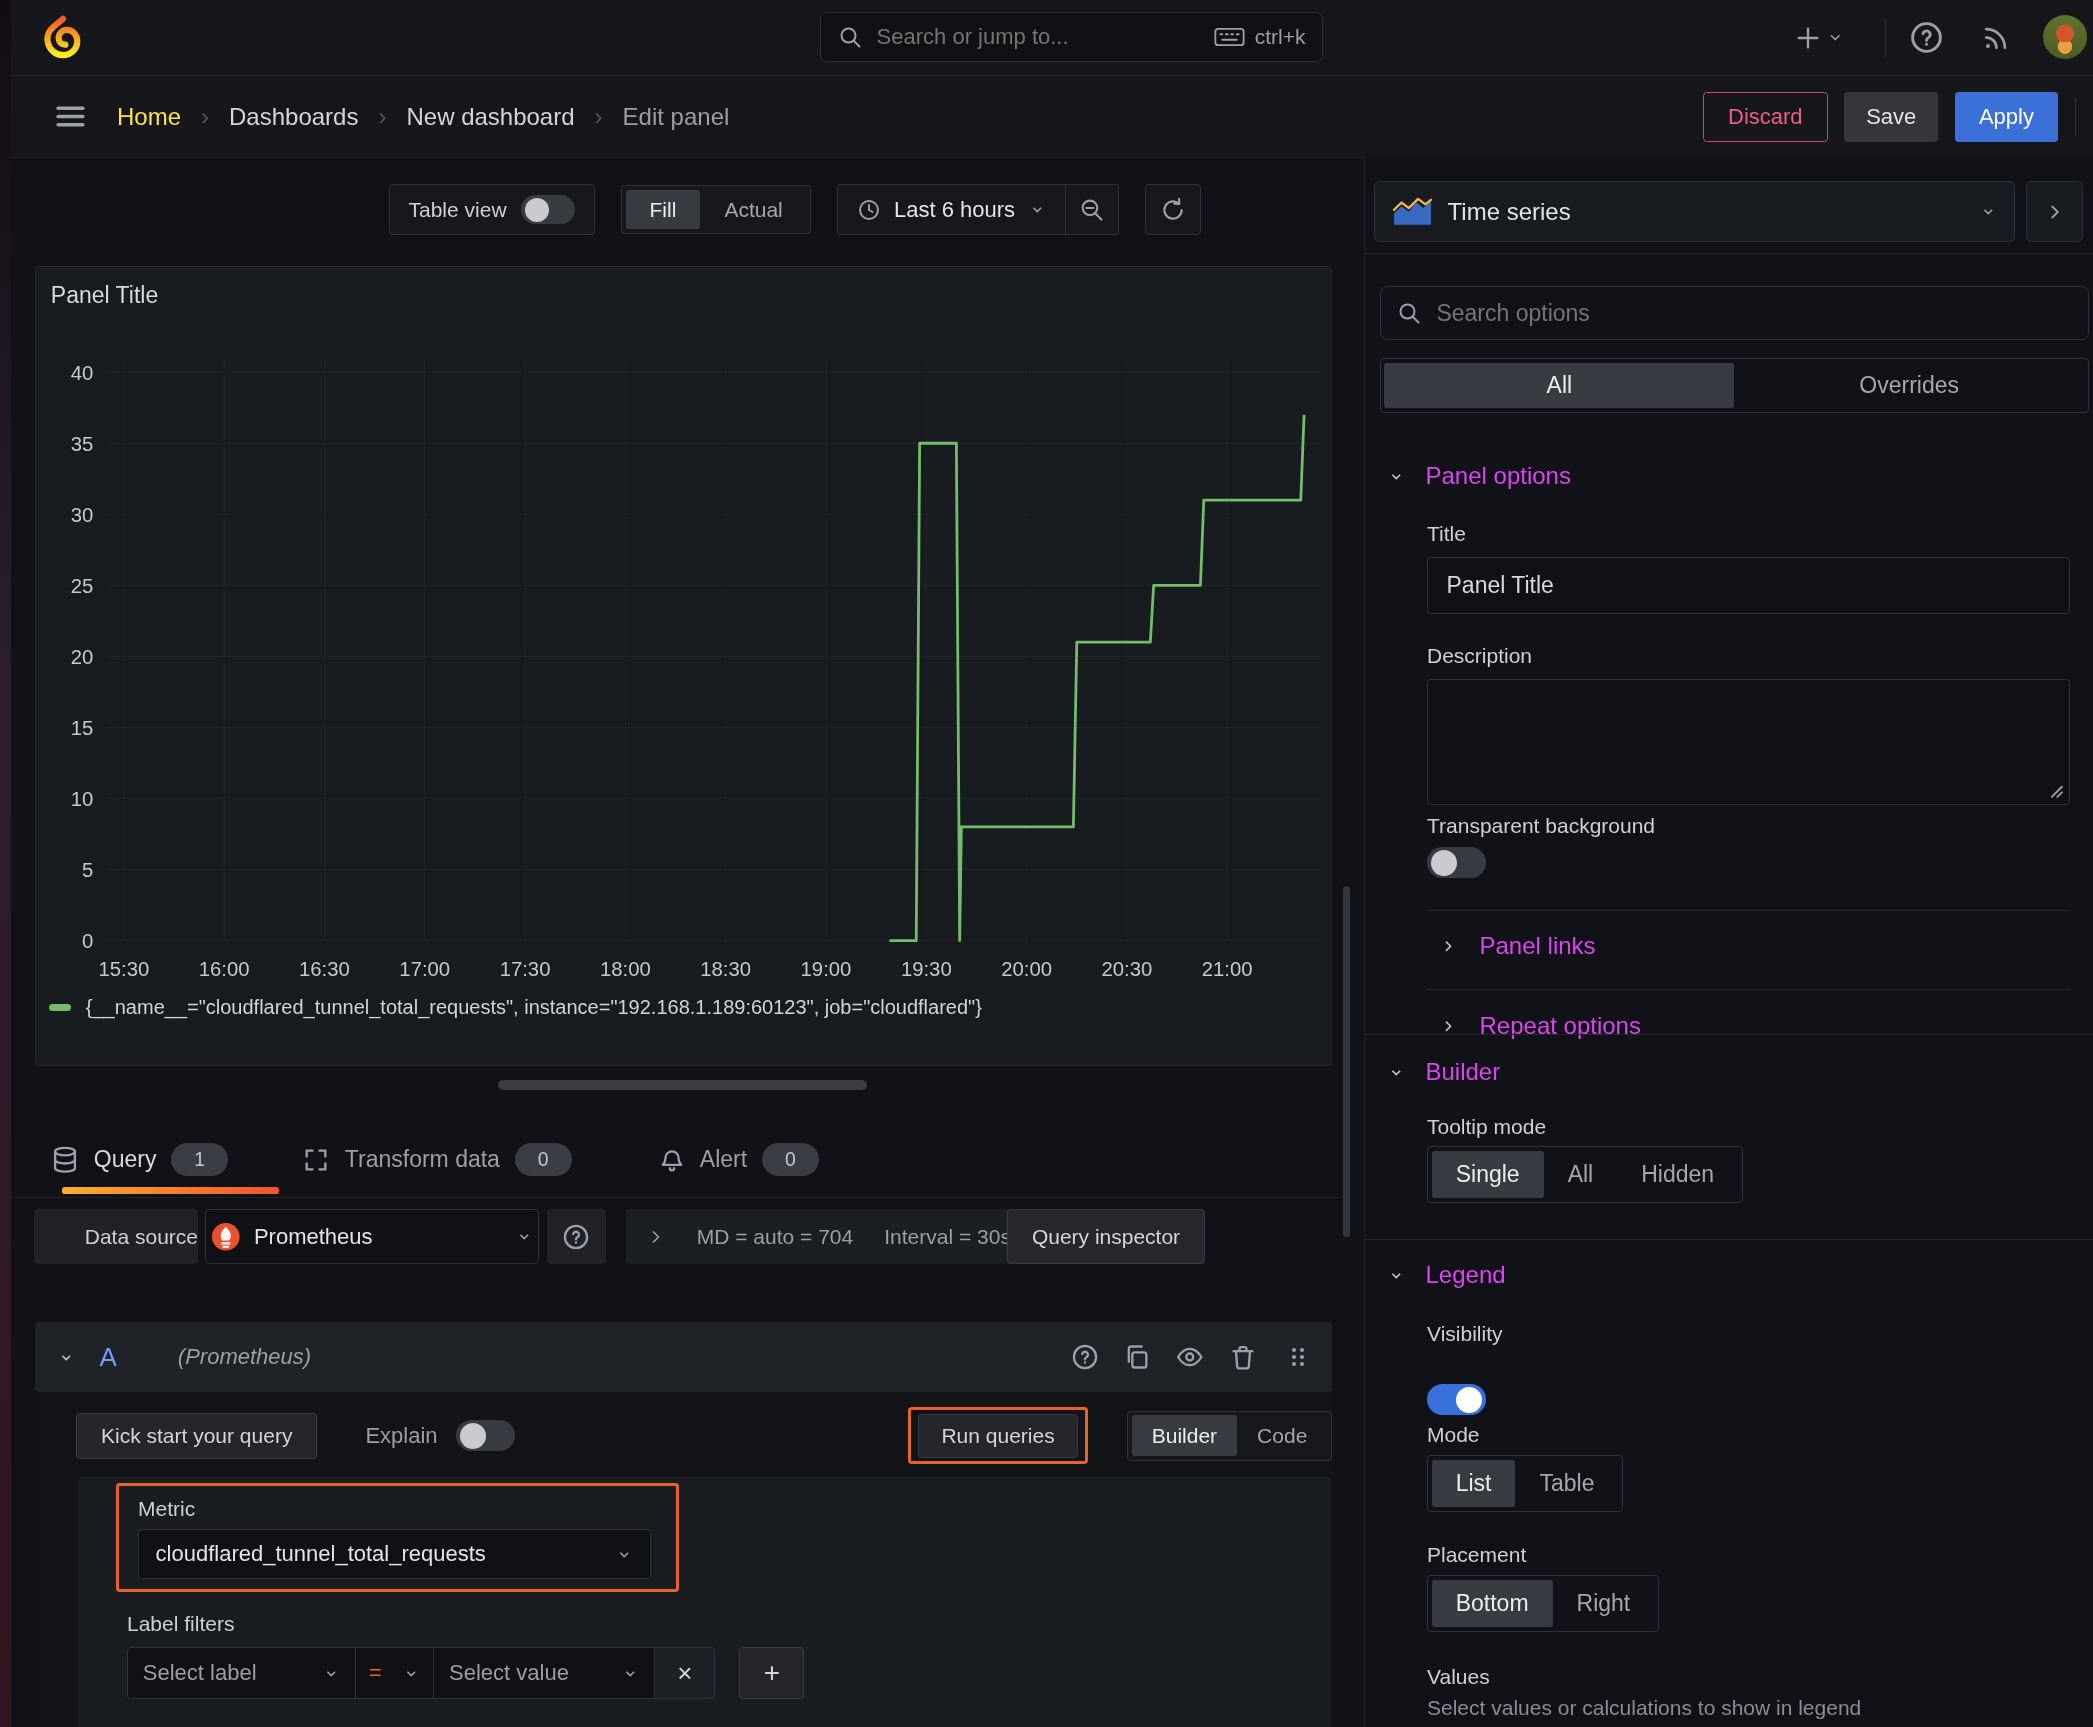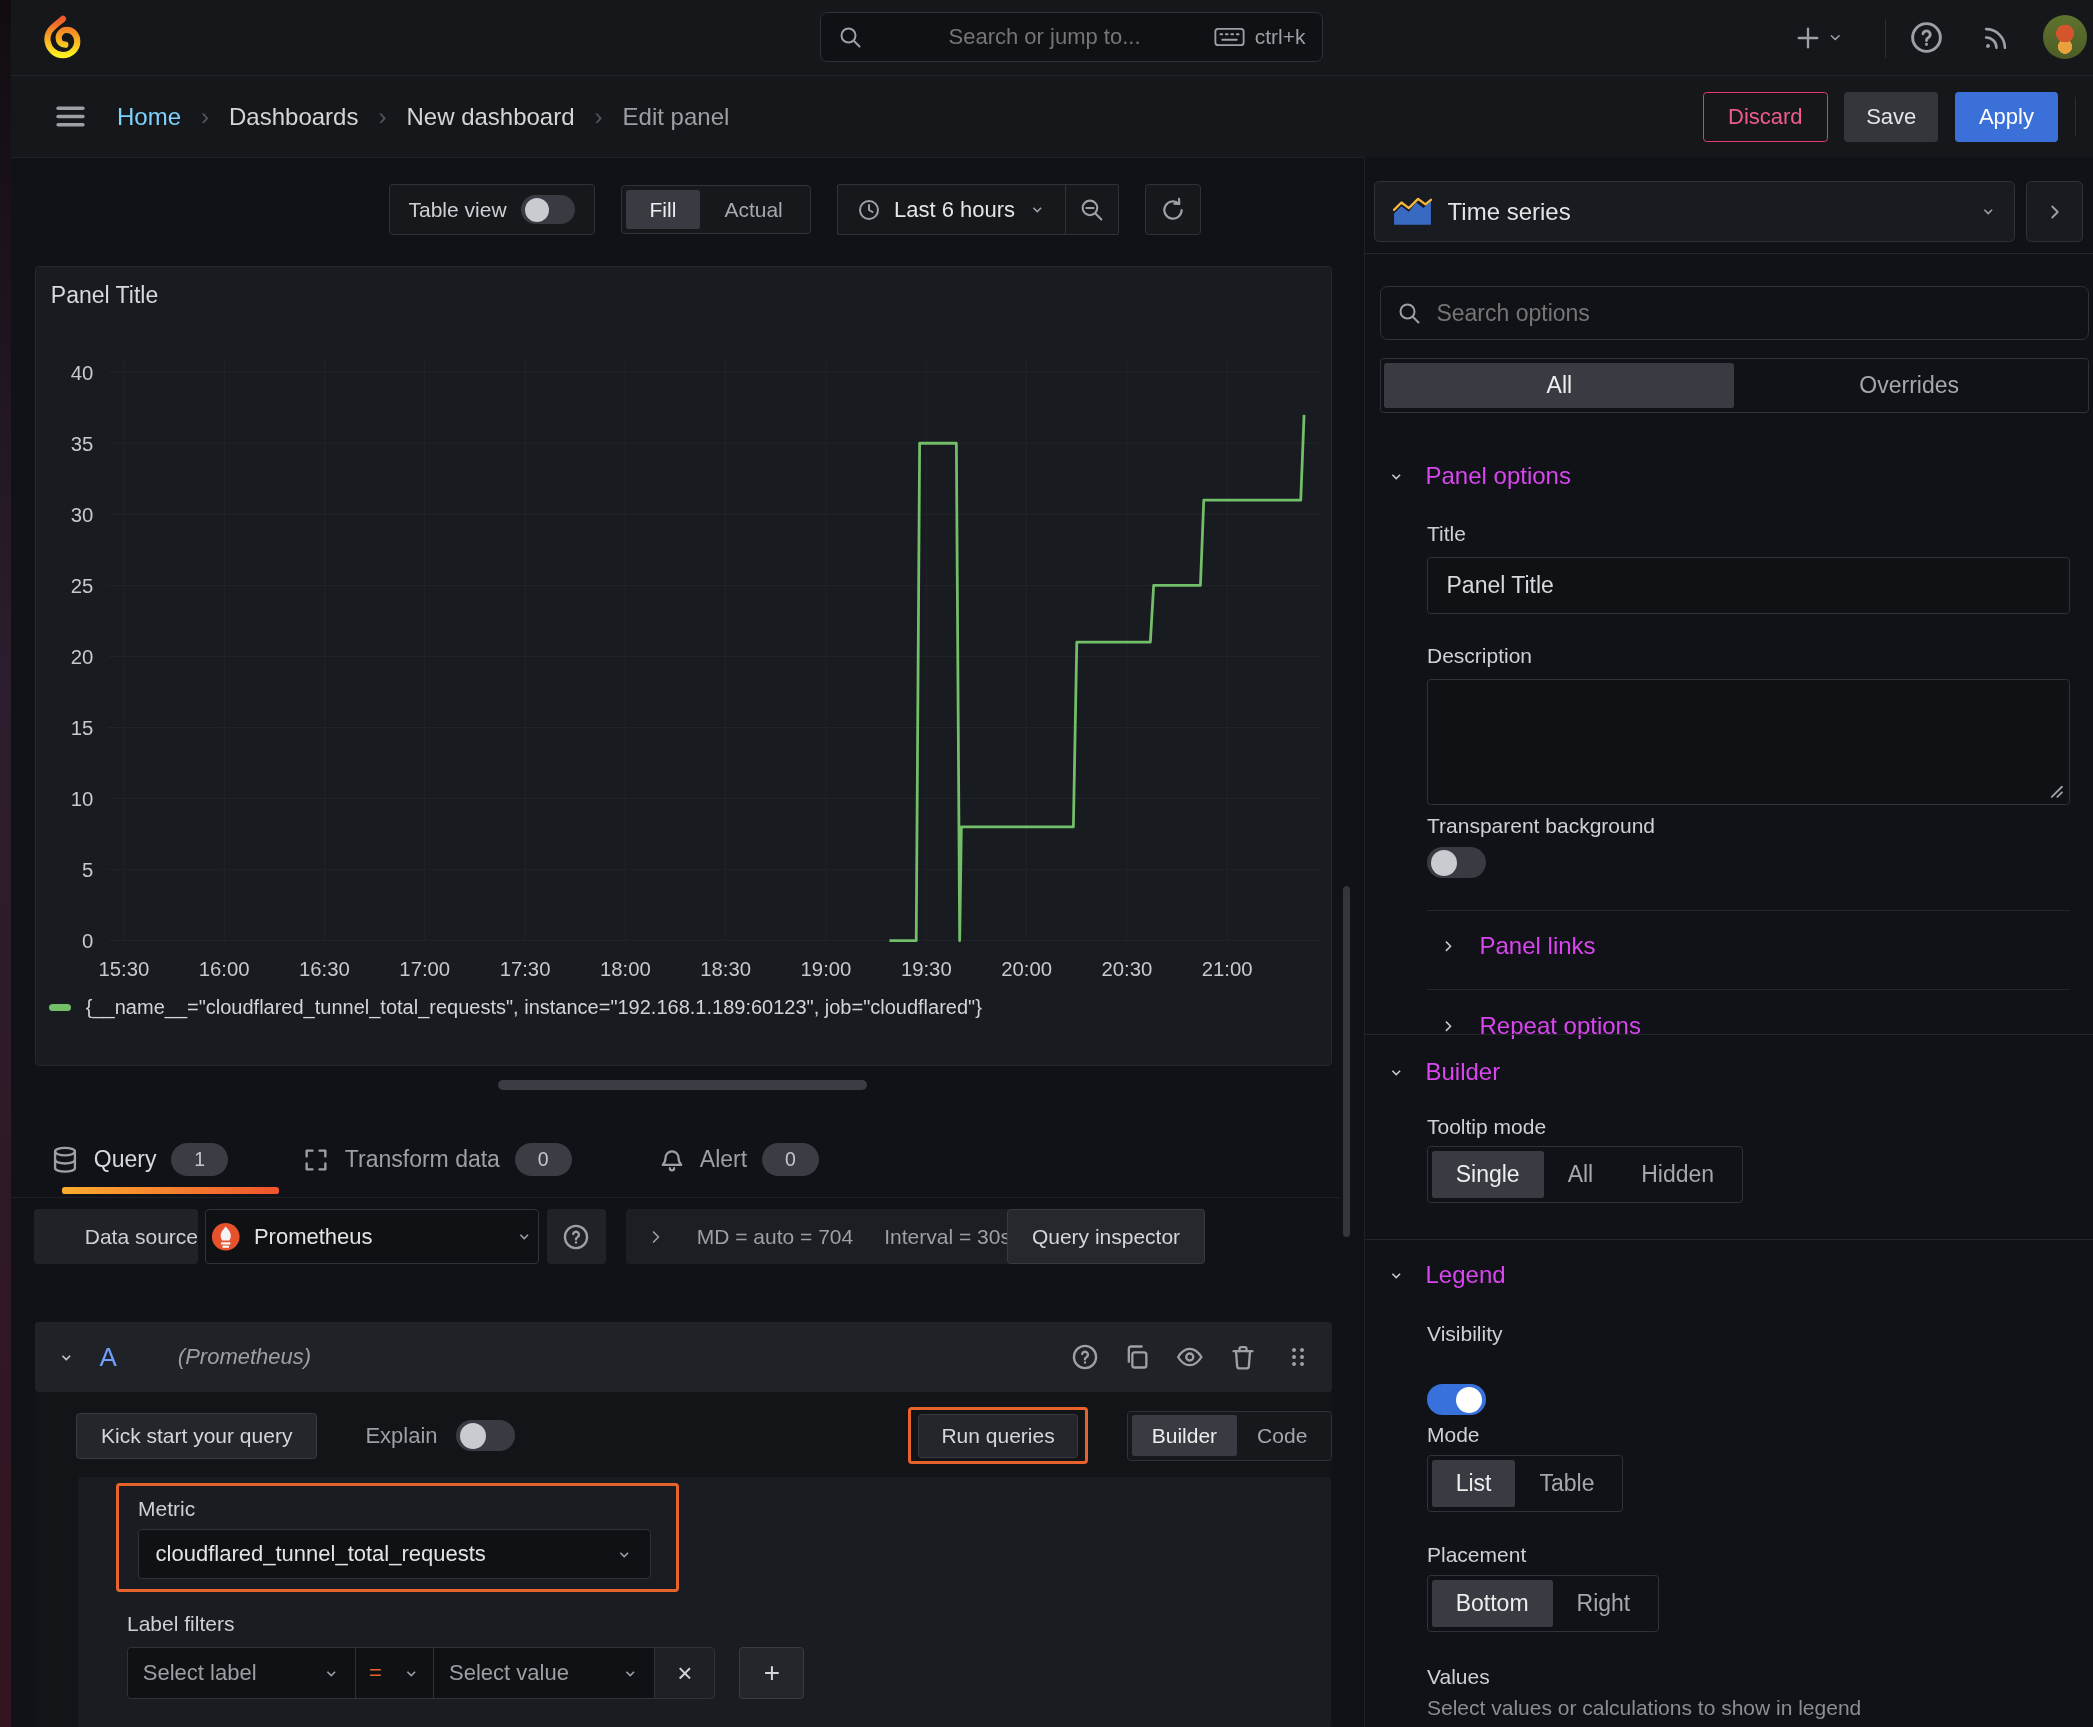--- a/index.html
+++ b/index.html
@@ -47,21 +47,21 @@
     </svg>
   </div>
 
   <div class="abs row" style="left:809px;top:12px;width:503px;height:50px;background:#101115;border:0.9px solid #2f3238;border-radius:7.4px;padding:0 16.6px;box-sizing:border-box;">
     <span class="icon" style="margin-right:13px;">
       <svg width="24" height="24" viewBox="0 0 24 24">
           <circle cx="10.5" cy="10.5" r="7"></circle>
           <line x1="16" y1="16" x2="21.5" y2="21.5"></line>
         </svg>
     </span>
-    <input style="flex: 1 1 0%; background: transparent; border: none; color: rgb(201, 202, 205); font-size: 22px; text-align: center;" placeholder="Search or jump to...">
+    <input style="flex: 1 1 0%; background: transparent; border: none; color: rgb(201, 202, 205); font-size: 22px;" placeholder="Search or jump to...">
     <span class="icon" style="margin-right:9.2px;">
       <svg width="31" height="22" viewBox="0 0 34 24">
           <rect x="1.5" y="3" width="31" height="18" rx="3"></rect>
       <line x1="7" y1="9" x2="9" y2="9"></line>
           <line x1="13" y1="9" x2="15" y2="9"></line>
           <line x1="19" y1="9" x2="21" y2="9"></line>
           <line x1="25" y1="9" x2="27" y2="9"></line>
       <line x1="9" y1="15" x2="25" y2="15"></line>
         </svg>
     </span>
@@ -101,21 +101,21 @@
 
 <div class="abs" style="left:11px;top:76px;width:2082px;height:81px;background:#15171b;border-bottom:0.9px solid #1f2126;">
   <div class="abs icon" style="left:41px;top:24px;">
     <svg width="37" height="33" viewBox="0 0 24 24">
         <line x1="3" y1="6" x2="21" y2="6" stroke-width="2.6"></line>
         <line x1="3" y1="12" x2="21" y2="12" stroke-width="2.6"></line>
         <line x1="3" y1="18" x2="21" y2="18" stroke-width="2.6"></line>
       </svg>
   </div>
   <div class="abs row" style="left:106px;top:0;height:81px;gap:20px;font-size:24px;">
-    <span style="color:#7dd3fc;">Home</span>
+    <span style="color:#fde047;">Home</span>
     <span class="dim" style="color:#55575e;">›</span>
     <span style="color:#d4d5d7;">Dashboards</span>
     <span class="dim" style="color:#55575e;">›</span>
     <span style="color:#d4d5d7;">New dashboard</span>
     <span class="dim" style="color:#55575e;">›</span>
     <span style="color:#9d9fa3;">Edit panel</span>
   </div>
   <div class="abs row" style="left:1692px;top:15.7px;height:50px;gap:16.6px;">
     <button style="height:50px;padding:0 24px;background:transparent;border:0.9px solid #e23b72;border-radius:3.7px;color:#ef5c8c;font-size:22px;font-family:inherit;">Discard</button>
     <button style="height:50px;padding:0 22px;background:#34363c;border:none;border-radius:3.7px;color:#e3e4e6;font-size:22px;font-family:inherit;">Save</button>

